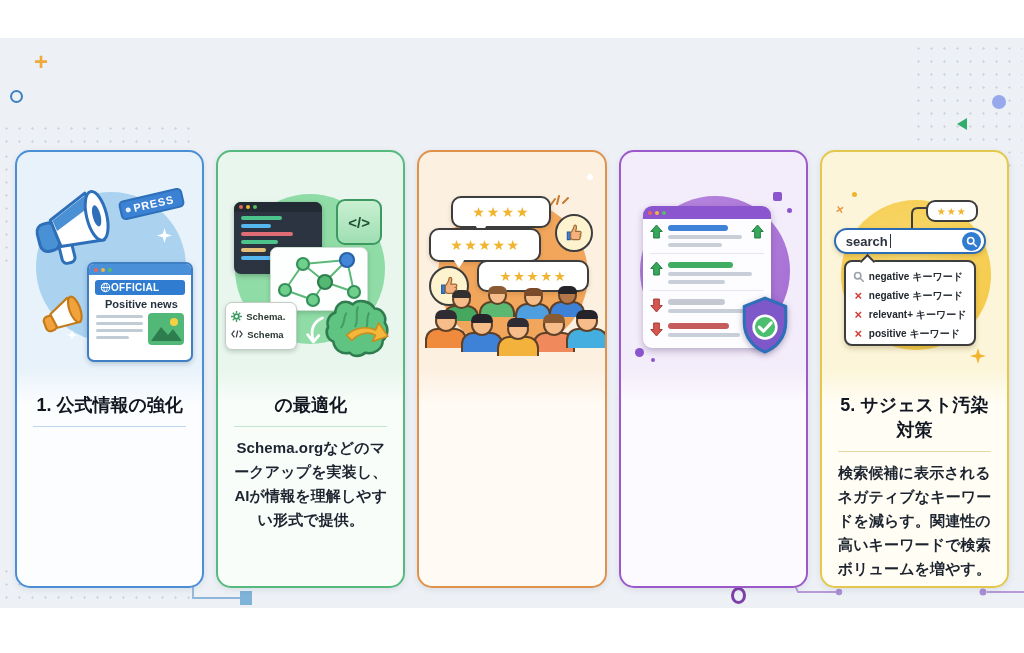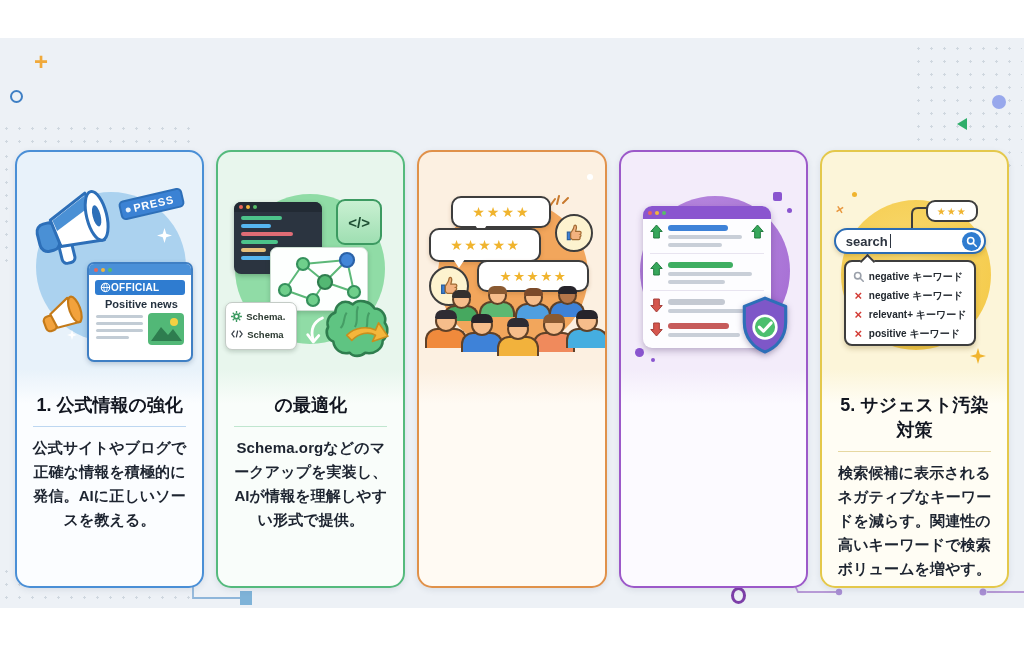--- a/index.html
+++ b/index.html
@@ -231,21 +231,20 @@
           <svg class="sp" style="left:50px;top:178px;" width="10" height="10" viewBox="0 0 12 12">
             <path d="M6 0 L7.4 4.6 L12 6 L7.4 7.4 L6 12 L4.6 7.4 L0 6 L4.6 4.6 Z" fill="#fff"></path>
             </svg>
         </div>
         <div class="card-text">
           <h2 class="card-title">
             <div>1. 公式情報の強化</div>
             <div></div>
           </h2>
           <div class="divider"></div>
-          <p class="card-body">公式サイトやブログで正確な情報を積極的に発信。AIに正しいソースを教える。</p>
         </div>
       </section>
 
       <section class="card c2">
         <div class="illus">
           <div class="circ"></div>
           <div class="codewin">
             <div class="cbar">
               <div class="winbar-dots">
                   <i></i>

